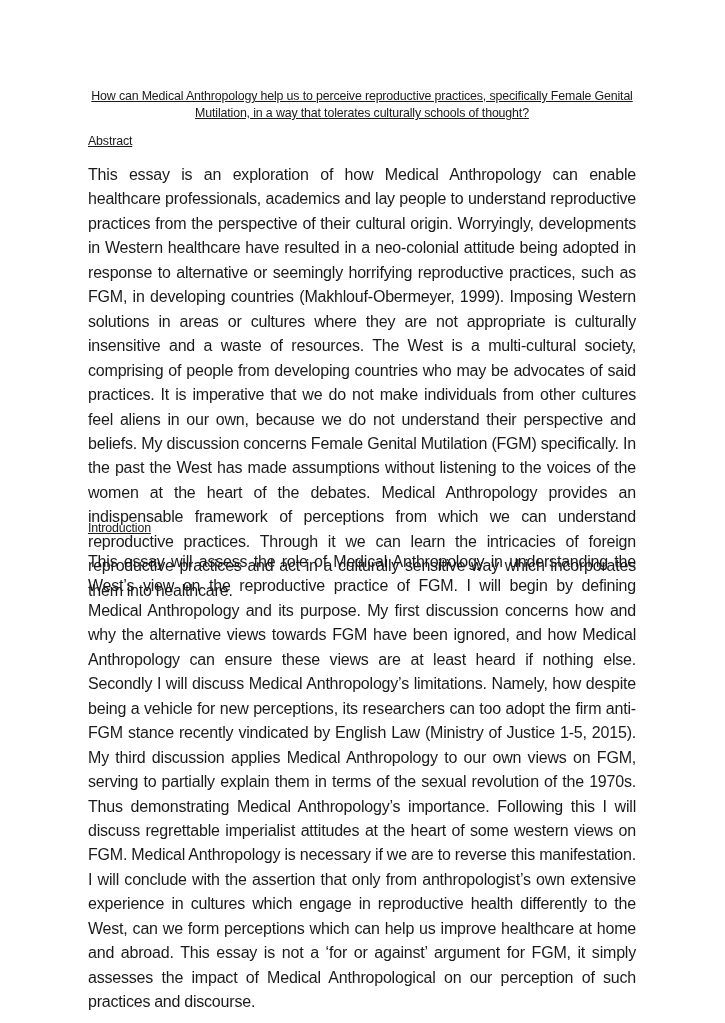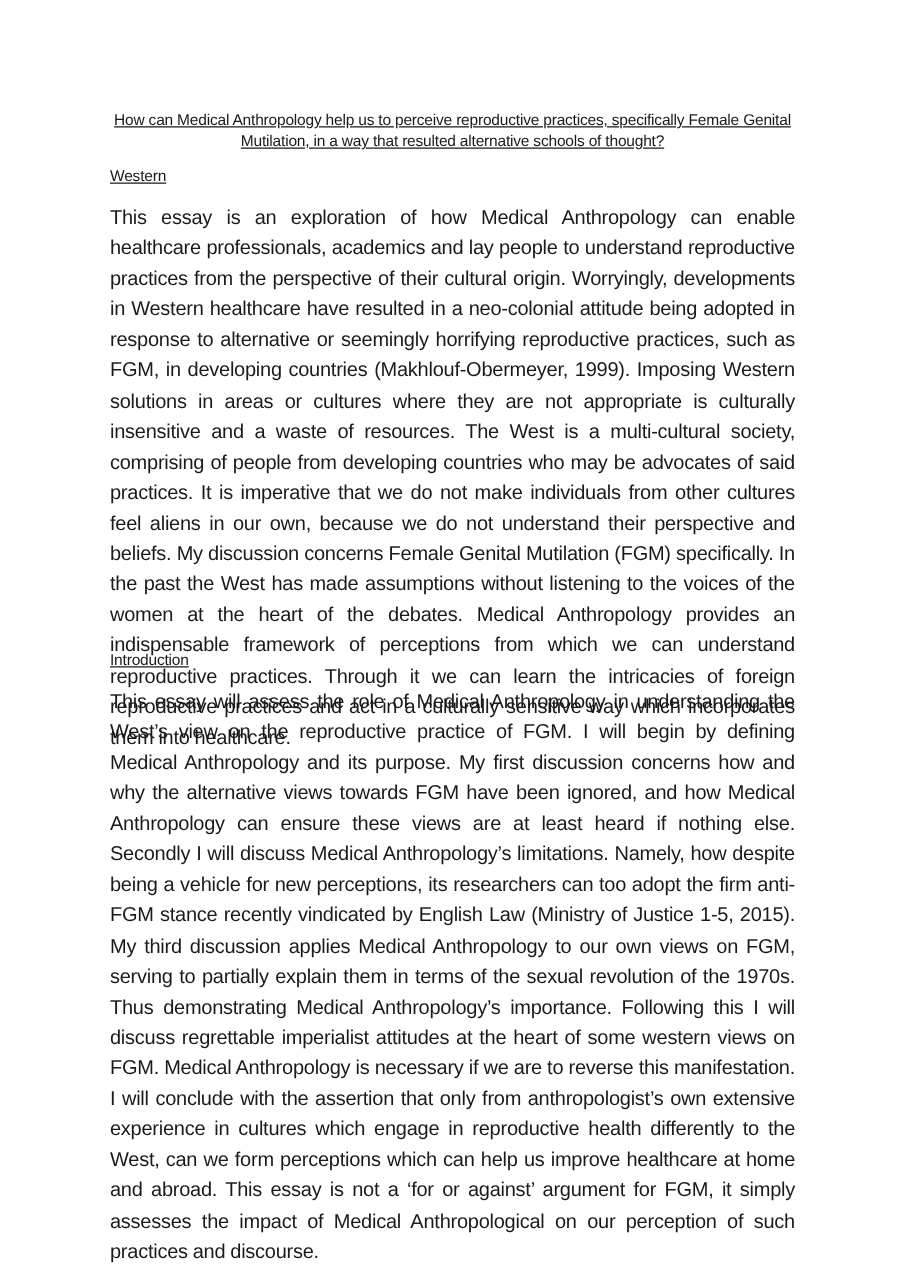--- a/index.html
+++ b/index.html
@@ -14,20 +14,20 @@
   .h-intro { top: 520px; }
   .para { position: absolute; left: 0; width: 548px; font-size: 16px; line-height: 24.45px;
           text-align: justify; letter-spacing: -0.2px; word-spacing: -0.3px; margin: 0; }
   .p-abstract { top: 163px; }
   .p-intro { top: 550px; }
 </style>
 </head>
 <body>
 
 <div class="page">
-  <div class="title">How can Medical Anthropology help us to perceive reproductive practices, specifically Female Genital Mutilation, in a way that resulted alternative schools of thought?</div>
+  <div class="title">How can Medical Anthropology help us to perceive reproductive practices, specifically Female Genital Mutilation, in a way that tolerates culturally schools of thought?</div>
 
-  <div class="heading h-abstract">Western</div>
+  <div class="heading h-abstract">Abstract</div>
   <p class="para p-abstract">This essay is an exploration of how Medical Anthropology can enable healthcare professionals, academics and lay people to understand reproductive practices from the perspective of their cultural origin. Worryingly, developments in Western healthcare have resulted in a neo-colonial attitude being adopted in response to alternative or seemingly horrifying reproductive practices, such as FGM, in developing countries (Makhlouf-Obermeyer, 1999). Imposing Western solutions in areas or cultures where they are not appropriate is culturally insensitive and a waste of resources. The West is a multi-cultural society, comprising of people from developing countries who may be advocates of said practices. It is imperative that we do not make individuals from other cultures feel aliens in our own, because we do not understand their perspective and beliefs. My discussion concerns Female Genital Mutilation (FGM) specifically. In the past the West has made assumptions without listening to the voices of the women at the heart of the debates. Medical Anthropology provides an indispensable framework of perceptions from which we can understand reproductive practices. Through it we can learn the intricacies of foreign reproductive practices and act in a culturally sensitive way which incorporates them into healthcare.</p>
 
   <div class="heading h-intro">Introduction</div>
   <p class="para p-intro">This essay will assess the role of Medical Anthropology in understanding the West’s view on the reproductive practice of FGM. I will begin by defining Medical Anthropology and its purpose. My first discussion concerns how and why the alternative views towards FGM have been ignored, and how Medical Anthropology can ensure these views are at least heard if nothing else. Secondly I will discuss Medical Anthropology’s limitations. Namely, how despite being a vehicle for new perceptions, its researchers can too adopt the firm anti-FGM stance recently vindicated by English Law (Ministry of Justice 1-5, 2015). My third discussion applies Medical Anthropology to our own views on FGM, serving to partially explain them in terms of the sexual revolution of the 1970s. Thus demonstrating Medical Anthropology’s importance. Following this I will discuss regrettable imperialist attitudes at the heart of some western views on FGM. Medical Anthropology is necessary if we are to reverse this manifestation. I will conclude with the assertion that only from anthropologist’s own extensive experience in cultures which engage in reproductive health differently to the West, can we form perceptions which can help us improve healthcare at home and abroad. This essay is not a ‘for or against’ argument for FGM, it simply assesses the impact of Medical Anthropological on our perception of such practices and discourse.</p>
 </div>
 
 </body></html>

